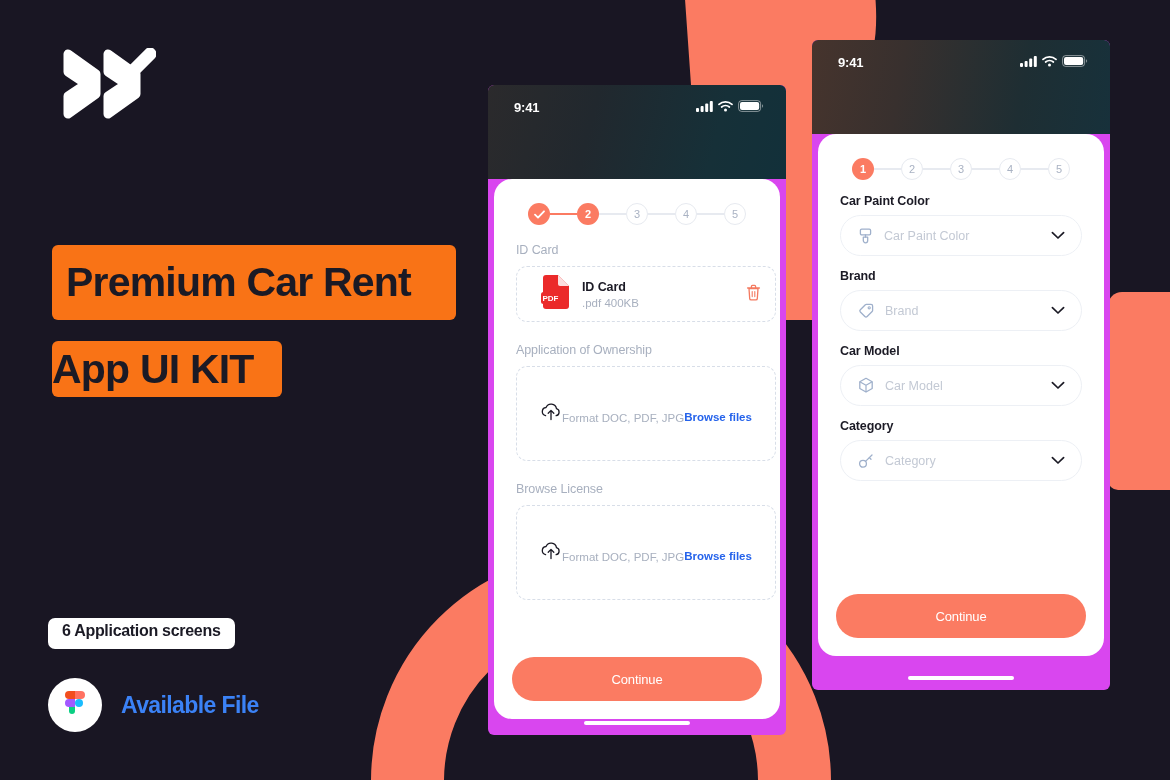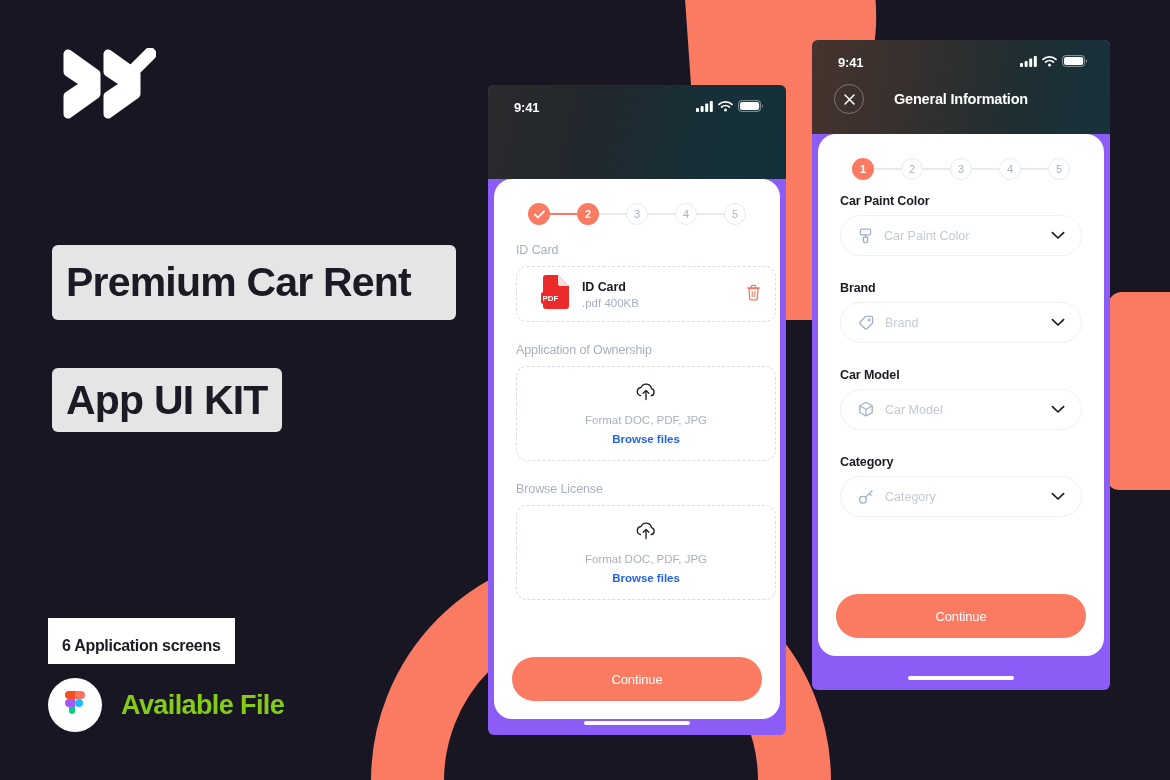--- a/index.html
+++ b/index.html
@@ -53,75 +53,74 @@
   }
 
   
   .logo {
     position: absolute; left: 62px; top: 48px;
     width: 94px; height: 72px;
   }
 
   .title-box {
     position: absolute;
-    background: #e5e5e5;
+    background: #f97316;
     border-radius: 6px;
     color: #1B1A25;
     font-weight: bold;
     letter-spacing: -0.8px;
     display: flex; align-items: center;
   }
   .title-box-1 {
     left: 52px; top: 245px;
     width: 404px; height: 75px;
     padding-left: 14px;
     font-size: 41px;
   }
   .title-box-2 {
     left: 52px; top: 341px;
-    width: 230px; height: 64px;
-    padding-left: 14px;
+    width: 230px; height: 56px;
+    padding-left: 0;
     font-size: 41px;
-    margin-top: 27px;
   }
 
   .pill-screens {
     position: absolute;
     left: 48px; top: 618px;
     background: #FFFFFF;
     color: #1B1A25;
-    border-radius: 0;
-    padding: 19px 14px 9px 14px;
+    border-radius: 7px;
+    padding: 4px 14px 9px 14px;
     font-size: 16px;
     font-weight: bold;
     letter-spacing: -0.3px;
   }
 
   .avail-row {
     position: absolute;
     left: 48px; top: 678px;
     display: flex; align-items: center; gap: 19px;
   }
   .figma-badge {
     width: 54px; height: 54px; border-radius: 50%;
     background: #FFFFFF;
     position: relative;
     flex: 0 0 auto;
   }
   .avail-label {
-    color: #84cc16;
-    font-size: 27px;
+    color: #3b82f6;
+    font-size: 23px;
     font-weight: bold;
     letter-spacing: -0.6px;
   }
 
   
   .phone {
     position: absolute;
-    background: #8b5cf6;
+    background: #d946ef;
     overflow: hidden;
   }
   .phone-mid {
     left: 488px; top: 85px;
     width: 298px; height: 650px;
     border-radius: 6px;
   }
   .phone-right {
     left: 812px; top: 40px;
     width: 298px; height: 650px;
@@ -248,42 +247,42 @@
   }
   .file-size {
     color: #A8B0BF; font-size: 11.5px; margin-top: 3px;
   }
   .trash-btn { flex: 0 0 auto; cursor: pointer; }
 
   .upload-card {
     border: 1px dashed #D8DEE8;
     border-radius: 11px;
     height: 95px;
-    display: flex; flex-direction: column;
+    display: flex; flex-direction: row;
     align-items: center; justify-content: center;
     margin-bottom: 21px;
     cursor: pointer;
   }
   .upload-format {
     color: #A8B0BF; font-size: 11.5px; margin-top: 9px;
   }
   .upload-browse {
     color: #2563EB; font-size: 11.5px; font-weight: bold;
     margin-top: 7px;
     cursor: pointer;
     text-align: right;
   }
 
   
   .form-body {
     padding: 14px 22px 0 22px;
     flex: 1 1 auto;
     overflow: hidden;
   }
-  .field { margin-bottom: 25px; }
+  .field { margin-bottom: 13px; }
   .field-label {
     color: #1B1A25; font-size: 12.5px; font-weight: bold;
     margin-bottom: 7px; letter-spacing: -0.1px;
   }
   .select {
     height: 41px;
     border: 1px solid #EDF0F5;
     border-radius: 21px;
     display: flex; align-items: center;
     padding: 0 16px 0 17px;
@@ -497,28 +496,20 @@
         <span>
           <svg width="26" height="12" viewBox="0 0 26 12" aria-hidden="true">
             <rect x="0.6" y="0.6" width="22" height="10.8" rx="3" fill="none" stroke="#fff" stroke-opacity="0.5" stroke-width="1"></rect>
             <rect x="2" y="2" width="19.2" height="8" rx="2" fill="#fff"></rect>
             <path d="M24.2 4.3v3.4a2 2 0 0 0 0-3.4z" fill="#fff" fill-opacity="0.55"></path>
           </svg>
         </span>
       </div>
     </div>
 
-    <div class="nav-row">
-      <div class="close-btn">
-        <svg width="11" height="11" viewBox="0 0 11 11" aria-hidden="true">
-          <path d="M1 1 L10 10 M10 1 L1 10" stroke="#fff" stroke-width="1.5" stroke-linecap="round"></path>
-        </svg>
-      </div>
-      <div class="nav-title">General Information</div>
-    </div>
   </div>
 
   <div class="sheet">
 
     <div class="stepper">
       <div class="step active">1</div>
       <div class="step-line"></div>
       <div class="step todo">2</div>
       <div class="step-line"></div>
       <div class="step todo">3</div>

